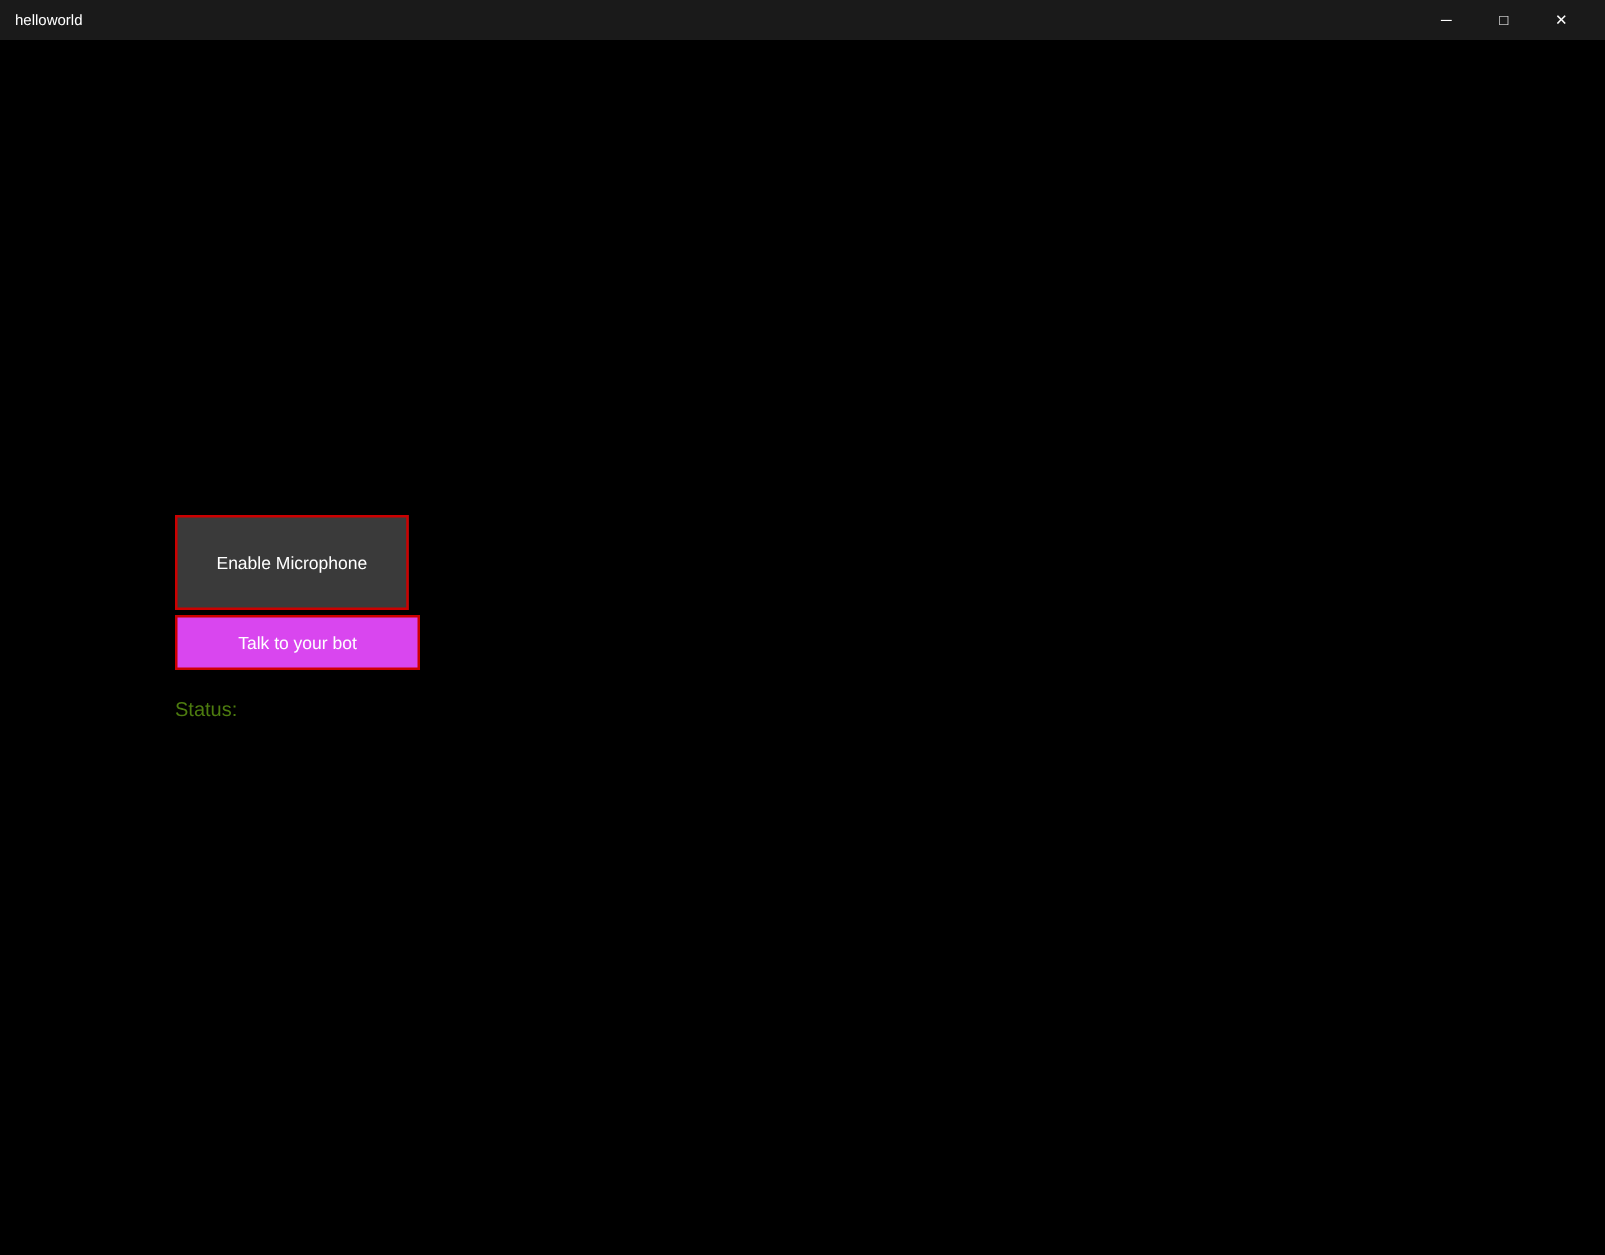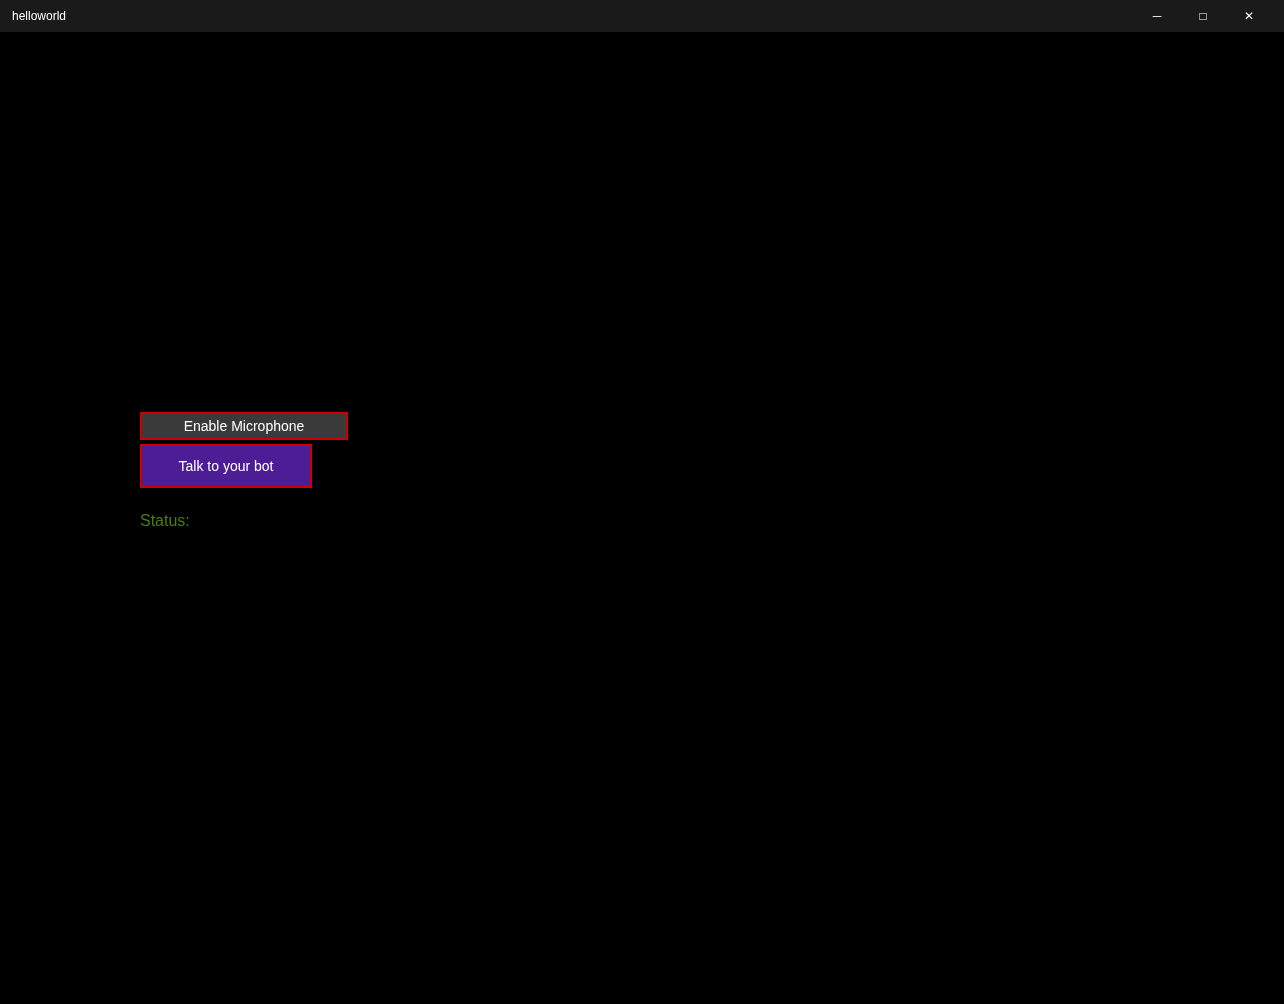--- a/index.html
+++ b/index.html
@@ -102,36 +102,36 @@
       display: flex;
       flex-direction: column;
       align-items: flex-start;
       padding: 380px 0 0 140px;
     }
 
     .enable-mic-btn {
       background: #3a3a3a;
       border: 2px solid #cc0000;
       color: #fff;
-      padding: 4px 24px;
+      padding: 28px 24px;
       font-size: 14px;
       cursor: pointer;
-      width: 208px;
+      width: 187px;
       text-align: center;
       margin-bottom: 4px;
     }
 
     .talk-bot-btn {
-      background: #4c1d95;
+      background: #d946ef;
       border: 2px solid #cc0000;
       color: #fff;
       padding: 12px 24px;
       font-size: 14px;
       cursor: pointer;
-      width: 172px;
+      width: 196px;
       text-align: center;
       margin-bottom: 16px;
     }
 
     .status-label {
       color: #4d7c0f;
       font-size: 16px;
       margin-top: 8px;
     }
 

